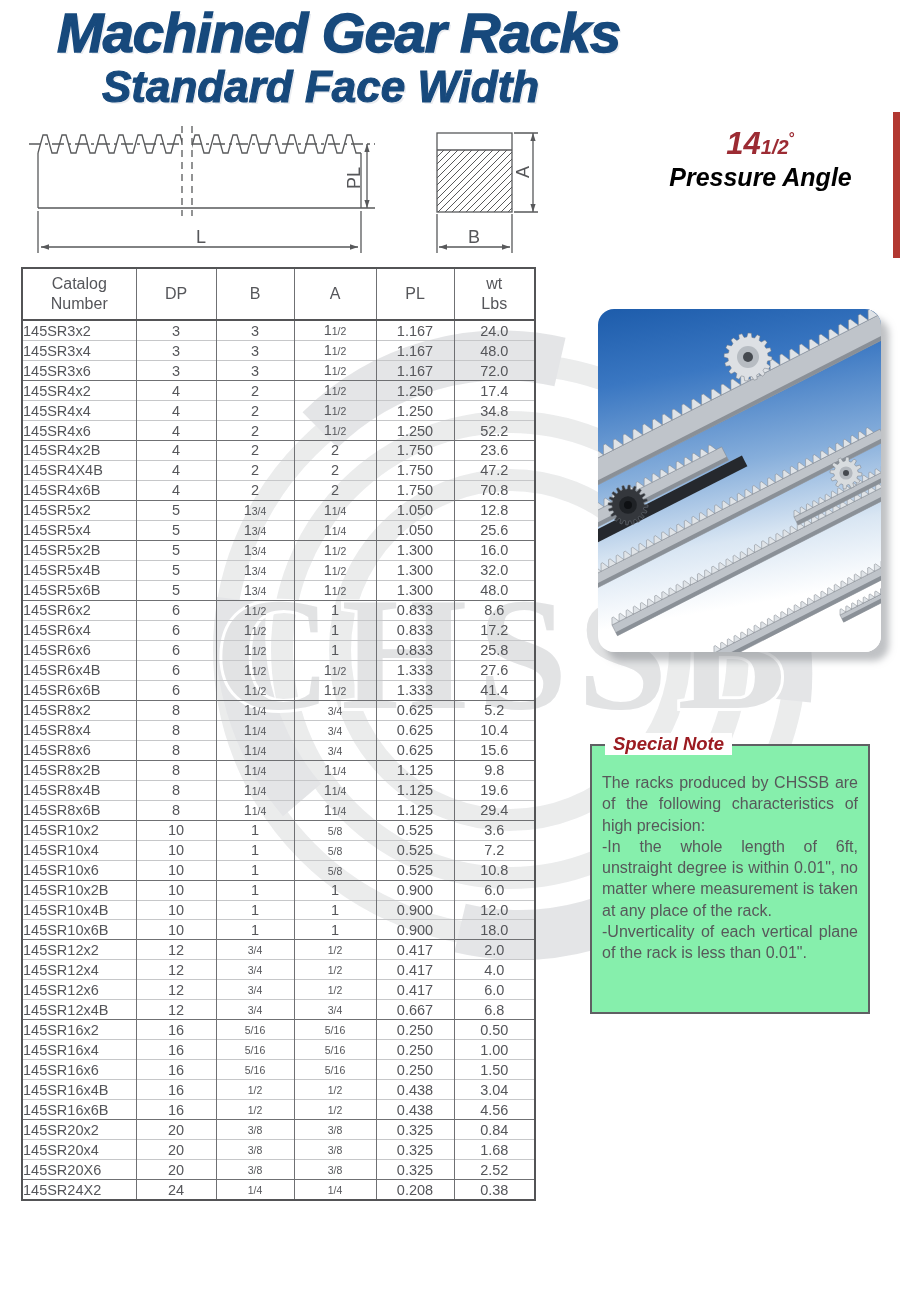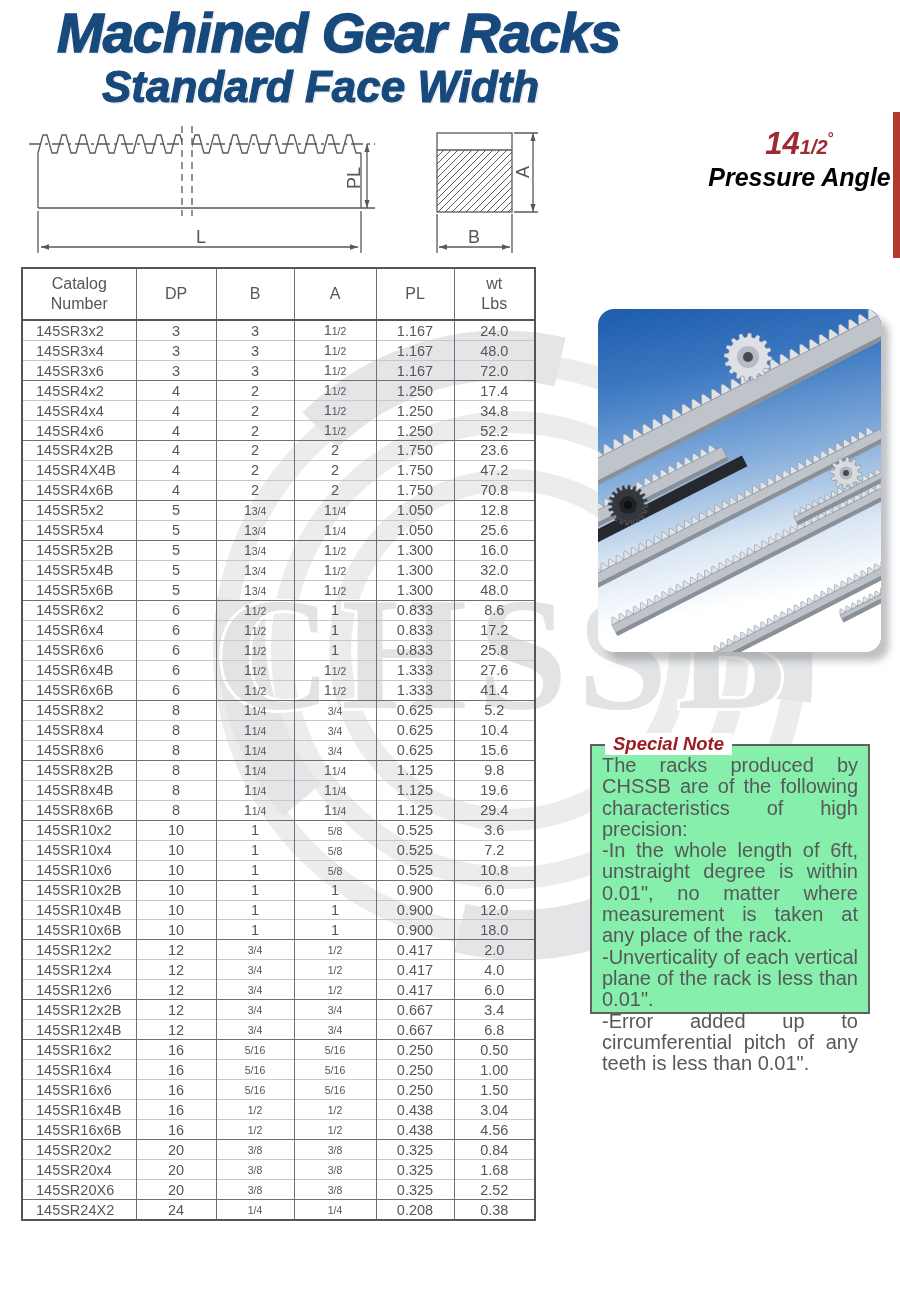--- a/index.html
+++ b/index.html
@@ -7,21 +7,21 @@
   .page{position:relative;width:900px;height:1290px;background:#fff;overflow:hidden;}
   .layer{position:absolute;}
   
   .title{left:57px;top:0px;font-style:italic;font-weight:bold;font-size:56px;
          color:#17497c;letter-spacing:-1px;-webkit-text-stroke:1.4px #17497c;
          text-shadow:2px 2px 0 rgba(170,180,195,.25);white-space:nowrap;z-index:2;}
   .subtitle{left:102px;top:62px;font-style:italic;font-weight:bold;font-size:44px;
          color:#17497c;-webkit-text-stroke:1.1px #17497c;
          text-shadow:2px 2px 0 rgba(170,180,195,.25);white-space:nowrap;z-index:2;}
   
-  .pa{left:701px;top:126px;width:197px;text-align:center;z-index:2;color:#9c2b33;}
+  .pa{left:662px;top:126px;width:197px;text-align:center;z-index:2;color:#9c2b33;}
   .pa .big{font-style:italic;font-weight:bold;font-size:31px;}
   .pa .frac{font-style:italic;font-weight:bold;font-size:20px;}
   .pa .deg{font-size:15px;vertical-align:11px;font-weight:bold;}
   .pa .lbl{display:block;margin-top:1px;font-style:italic;font-weight:bold;font-size:25px;color:#000000;white-space:nowrap;}
   .edgetab{right:0;top:112px;width:7px;height:146px;background:#b23831;z-index:3;}
   
   .wm{left:0;top:0;z-index:0;}
   
   .draw{left:15px;top:110px;z-index:2;}
   .draw text{fill:#56575a;font-size:18px;font-family:"Liberation Sans","DejaVu Sans",sans-serif;}
@@ -29,31 +29,31 @@
   #spec-table-mount{position:absolute;left:21px;top:267px;z-index:1;}
   table.spec{border-collapse:collapse;table-layout:fixed;width:513px;color:#55565a;background:transparent;}
   table.spec{border:2px solid #535456;}
   .spec th{font-weight:normal;font-size:16px;line-height:20px;height:48px;vertical-align:middle;
            border-left:1px solid #6f7073;border-bottom:2px solid #535456;text-align:center;}
   .spec td{height:18.9px;padding:0;text-align:center;font-size:14.5px;line-height:18px;
            border-left:1px solid #6f7073;border-top:1px solid #c6c7c9;}
   .spec th:first-child,.spec td:first-child{border-left:none;}
   .spec tr.gstart td{border-top:1.6px solid #6f7073;}
   .spec tbody tr:first-child td{border-top:none;}
-  .spec td.cat{text-align:left;padding-left:13px;}
+  .spec td.cat{text-align:left;}
   .spec .fr{font-size:10.5px;}
   
   .photo{left:598px;top:309px;width:283px;height:343px;border-radius:16px;overflow:hidden;z-index:2;
          background:linear-gradient(170deg,#1d5cab 0%,#3a77c2 20%,#86aedb 45%,#d9e6f3 65%,#ffffff 82%);
          box-shadow:8px 9px 7px rgba(130,134,140,.5);}
   
   .note{left:590px;top:744px;width:276px;height:266px;border:2px solid #5f6063;background:#86efac;z-index:2;}
   .note-title{position:absolute;top:-13px;left:13px;background:#fff;padding:0 8px;
          font-style:italic;font-weight:bold;font-size:18.5px;color:#9b1b21;white-space:nowrap;}
-  .note-body{margin:9px 10px 0 10px;font-size:20px;line-height:21.3px;color:#57585a;text-align:justify;}
+  .note-body{margin:26px 10px 0 10px;font-size:16px;line-height:21.3px;color:#57585a;text-align:justify;}
   .note-body p{margin:0;}
 </style>
 </head>
 <body>
 
 <div class="page">
 
   <svg class="layer wm" width="900" height="1290" viewBox="0 0 900 1290">
     <g opacity="0.9">
       <g fill="none" stroke="#e9eaeb" stroke-width="22">
@@ -433,28 +433,20 @@
             <td><span>4.0</span></td>
           </tr>
           <tr>
             <td class="cat"><span>145SR12x6</span></td>
             <td><span>12</span></td>
             <td><span class="fr">3/4</span></td>
             <td><span class="fr">1/2</span></td>
             <td><span>0.417</span></td>
             <td><span>6.0</span></td>
           </tr>
-          <tr class="gstart">
-            <td class="cat"><span>145SR12x2B</span></td>
-            <td><span>12</span></td>
-            <td><span class="fr">3/4</span></td>
-            <td><span class="fr">3/4</span></td>
-            <td><span>0.667</span></td>
-            <td><span>3.4</span></td>
-          </tr>
           <tr>
             <td class="cat"><span>145SR12x4B</span></td>
             <td><span>12</span></td>
             <td><span class="fr">3/4</span></td>
             <td><span class="fr">3/4</span></td>
             <td><span>0.667</span></td>
             <td><span>6.8</span></td>
           </tr>
           <tr class="gstart">
             <td class="cat"><span>145SR16x2</span></td>
@@ -583,17 +575,16 @@
         <circle cx="248" cy="164" r="3" fill="#45494f"></circle>
       </svg>
   </div>
 
   <div class="layer note">
     <div class="note-title">Special Note</div>
     <div class="note-body" id="note-body">
         <p>The racks produced by CHSSB are of the following characteristics of high precision:</p>
         <p>-In the whole length of 6ft, unstraight degree is within 0.01", no matter where measurement is taken at any place of the rack.</p>
         <p>-Unverticality of each vertical plane of the rack is less than 0.01".</p>
-        <p>-Error added up to circumferential pitch of any teeth is less than 0.01".</p>
       </div>
   </div>
 
 </div>
 
 </body></html>

